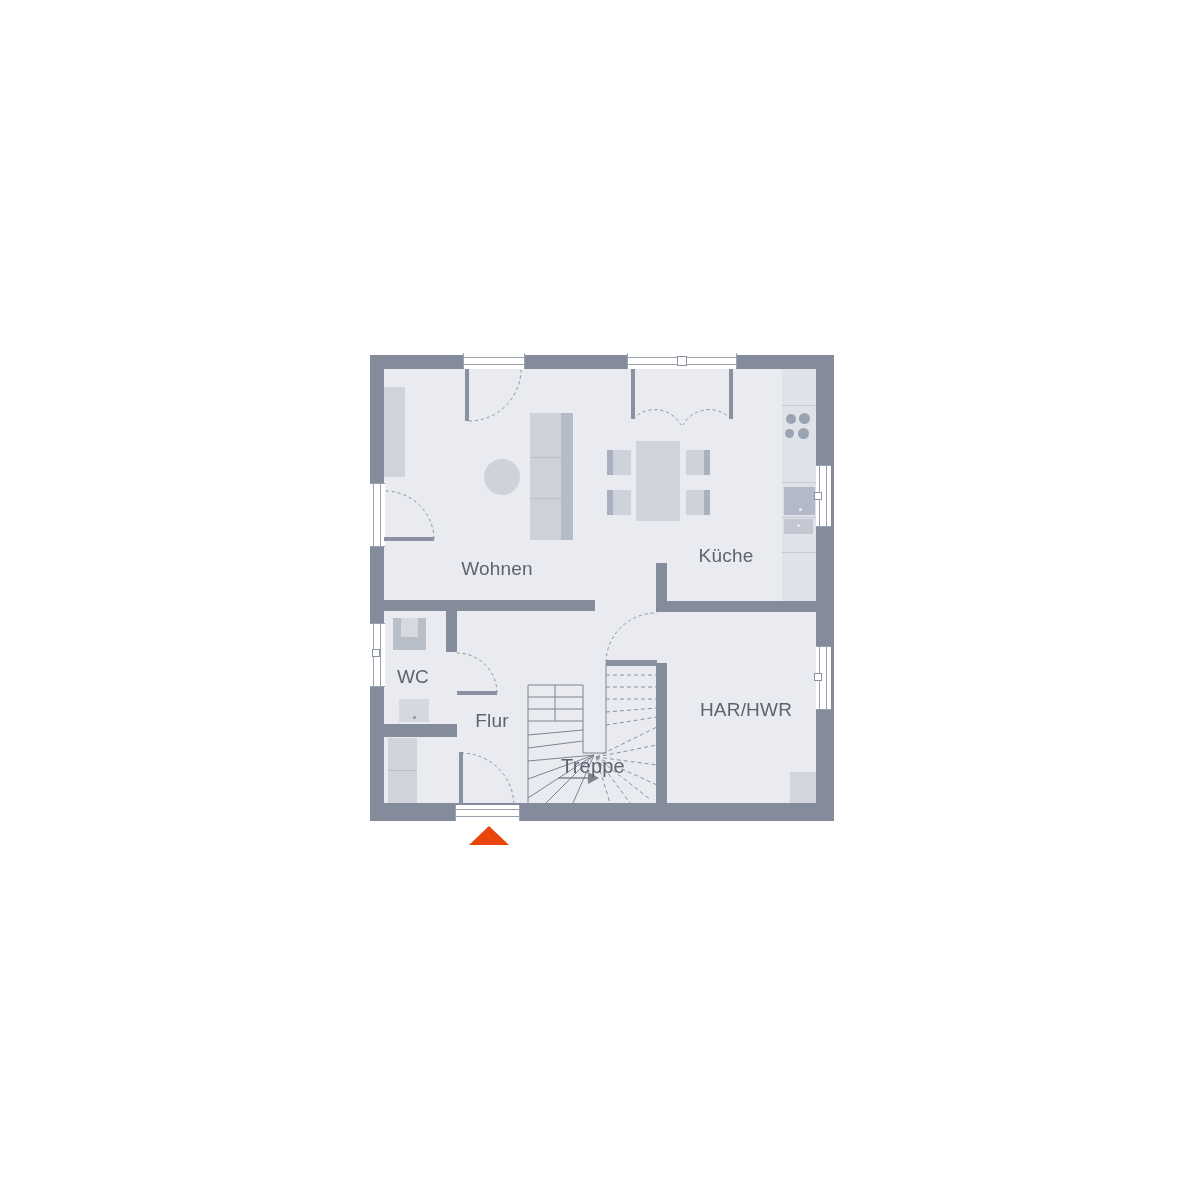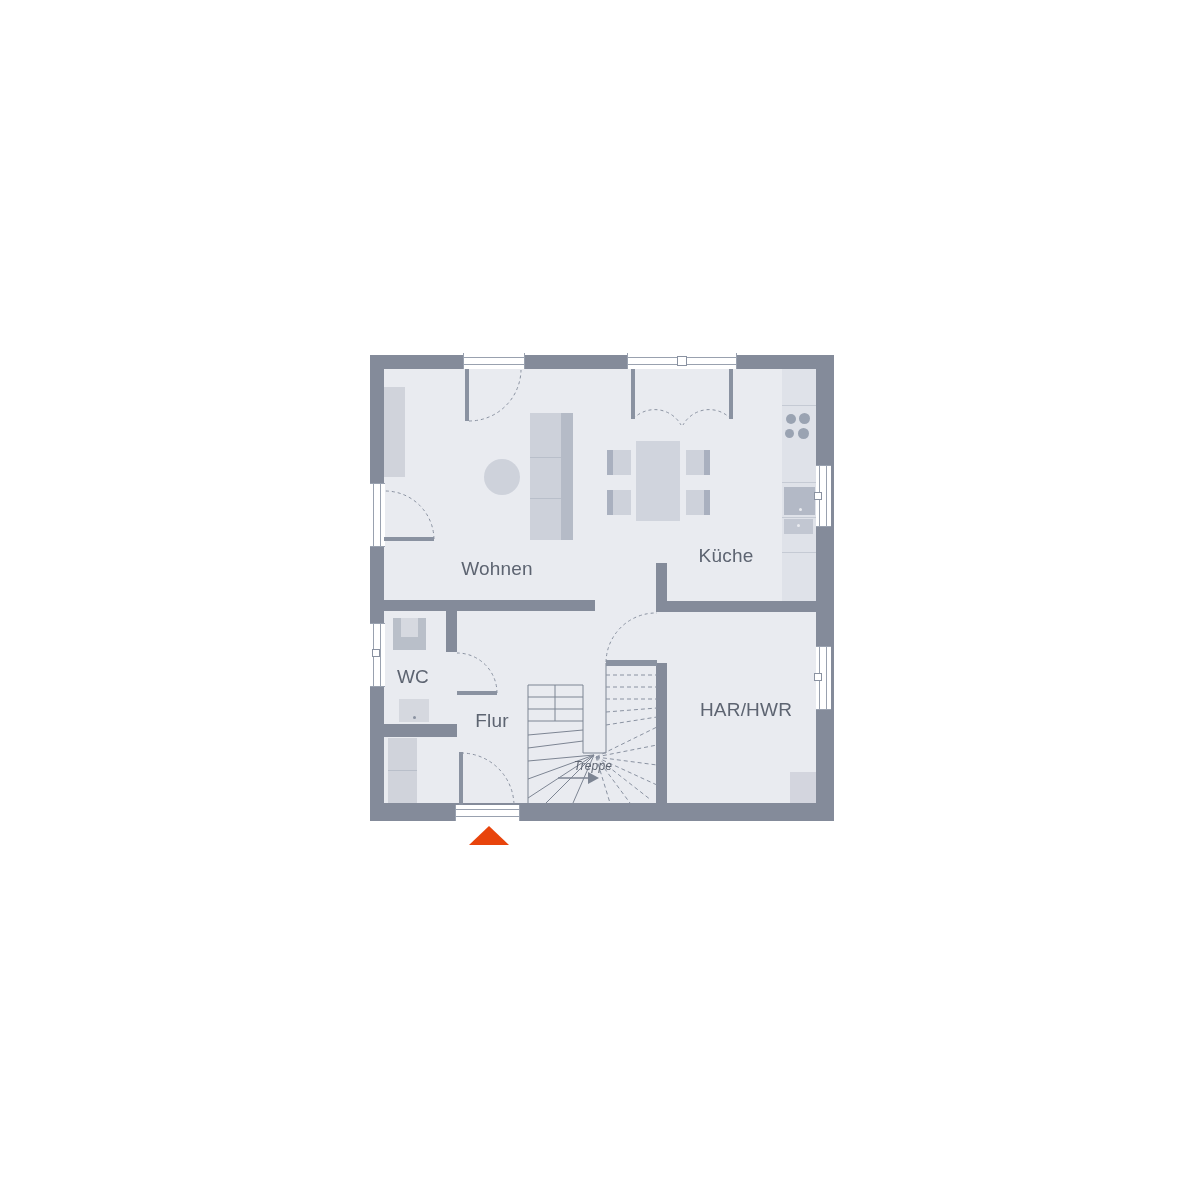--- a/index.html
+++ b/index.html
@@ -9,21 +9,21 @@
   }
   html,body{margin:0;padding:0;background:#fff;}
   .canvas{position:relative;width:1200px;height:1200px;background:#fff;overflow:hidden;
           font-family:"Liberation Sans",sans-serif;}
   .plan{position:absolute;left:370px;top:355px;width:464px;height:466px;}
   .wall{position:absolute;background:var(--wall);}
   .floor{position:absolute;left:14px;top:14px;width:432px;height:434px;background:var(--floor);}
   .fur{position:absolute;}
   .label{position:absolute;transform:translate(-50%,-50%);font-size:19px;color:var(--text);
          white-space:nowrap;letter-spacing:.2px;}
-  .label.small{font-size:12px;font-style:italic;}
+  .label.small{font-size:20px;}
   .win-v{position:absolute;width:15px;border-top:1px solid #99a1af;border-bottom:1px solid #99a1af;
     box-sizing:border-box;
     background:linear-gradient(to right,#fff 0 3px,#99a1af 3px 4px,#fff 4px 10px,#99a1af 10px 11px,#fff 11px);}
   .win-h{position:absolute;height:16px;border-left:1px solid #99a1af;border-right:1px solid #99a1af;
     box-sizing:border-box;
     background:linear-gradient(to bottom,#fff 0 4px,#99a1af 4px 5px,#fff 5px 11px,#99a1af 11px 12px,#fff 12px);}
   .handle{position:absolute;width:8px;height:8px;background:#fff;border:1px solid #8a92a1;box-sizing:border-box;}
   .hline{position:absolute;height:1px;background:#c5cad4;}
   .dot{position:absolute;width:3px;height:3px;border-radius:50%;}
   .circle{border-radius:50%;}

